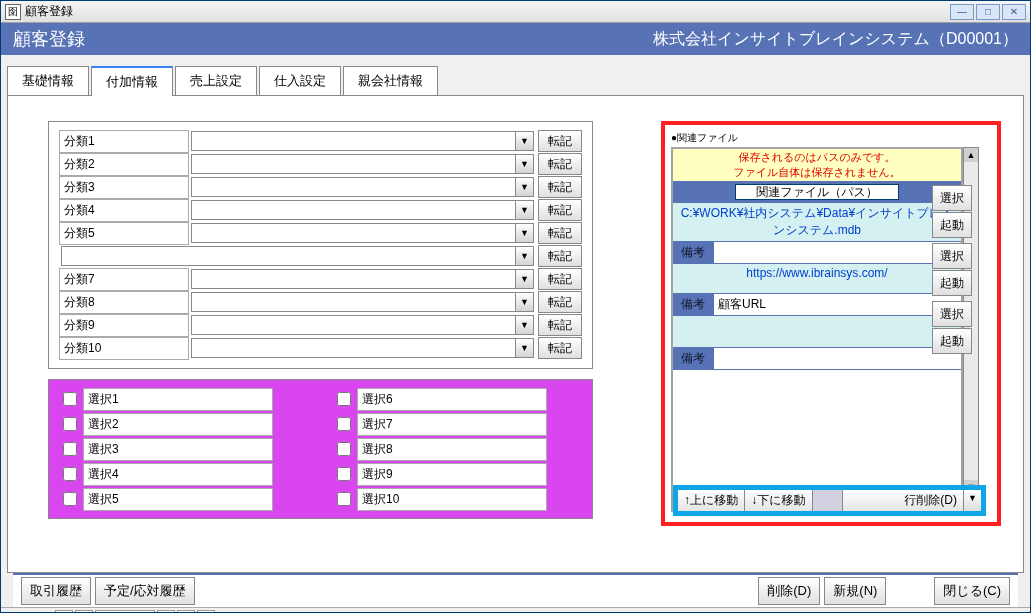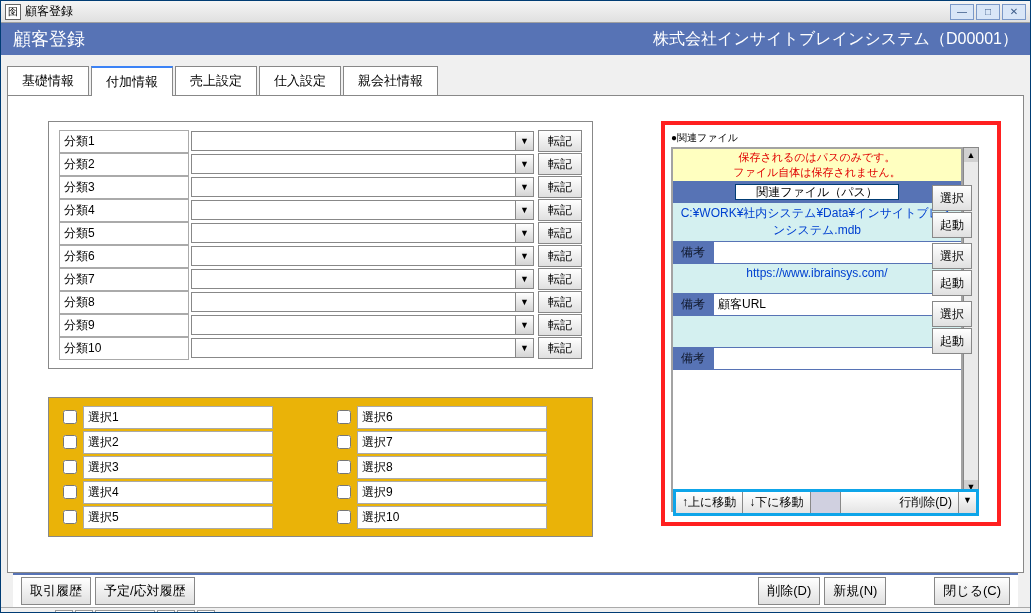--- a/index.html
+++ b/index.html
@@ -132,25 +132,25 @@
     height: 22px;
     margin-left: 4px;
     border: 1px solid #888;
     background: linear-gradient(#fff, #e0e0e0);
     font-size: 12px;
     cursor: default;
   }
   .leftpanel2 {
     position: absolute;
     left: 40px;
-    top: 301px;
+    top: 283px;
     width: 545px;
     border: 1px solid #888;
     padding: 8px 10px;
-    background: #eab308;
+    background: #d946ef;
     display: flex;
     gap: 60px;
   }
   .chkcol { display: flex; flex-direction: column; gap: 3px; }
   .chkrow { display: flex; align-items: center; height: 22px; }
   .chkrow input[type=checkbox] { width: 14px; height: 14px; margin-right: 6px; }
   .chkrow .chklbl {
     width: 190px;
     border: 1px solid #aaa;
     padding: 2px 4px;
@@ -263,23 +263,23 @@
     margin-bottom: 1px;
   }
   .rtable .blankfill {
     height: 140px;
     background: #fff;
   }
   .rbottom {
     position: absolute;
     bottom: 6px;
     left: 8px;
-    right: 18px;
-    display: flex;
-    border: 3px solid #0ea5e9;
+    right: 11px;
+    display: flex;
+    border: 5px solid #0ea5e9;
   }
   .rbottom button {
     border: none;
     border-right: 1px solid #888;
     background: linear-gradient(#fff, #e4e4e4);
     padding: 2px 6px;
     font-size: 12px;
     cursor: default;
   }
   .rbottom .sp { flex: 0 0 30px; background: #d0d0e0; border-right: 1px solid #888; }
@@ -402,21 +402,20 @@
         </div>
       <div class="crow">
           <label>分類5</label>
           <div class="combo">
             <input value="" style="">
             <div class="dd">▼</div>
           </div>
           <button class="tenki">転記</button>
         </div>
       <div class="crow">
-          <label>分類6</label>
           <div class="combo">
             <input value="" style="">
             <div class="dd">▼</div>
           </div>
           <button class="tenki">転記</button>
         </div>
       <div class="crow">
           <label>分類7</label>
           <div class="combo">
             <input value="" style="">

